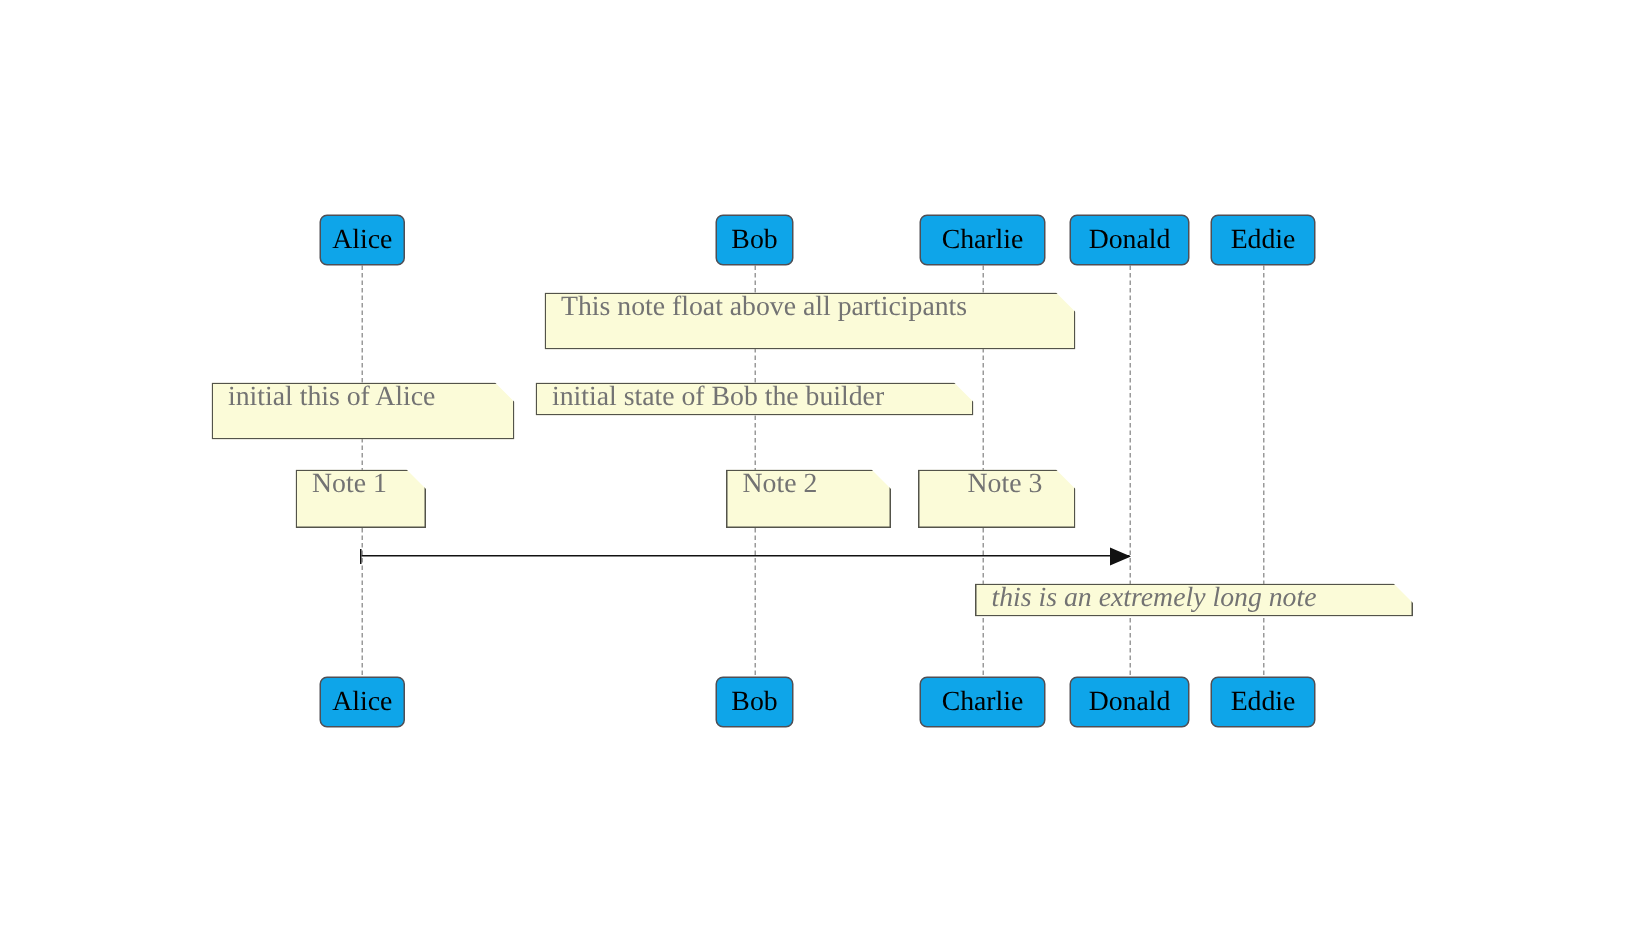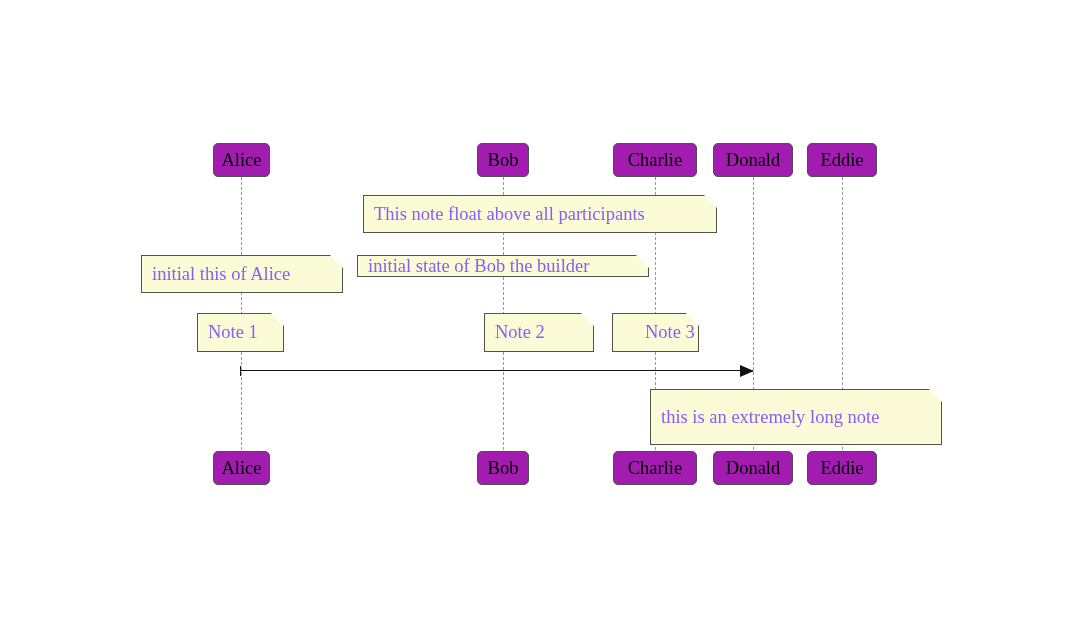--- a/index.html
+++ b/index.html
@@ -21,46 +21,45 @@
     position: absolute;
     width: 0;
     border-left: 1.4px dashed #9a9a9a;
     z-index: 1;
   }
 
   
   .participant {
     position: absolute;
     box-sizing: border-box;
-    background: #a21caf;
+    background: #0ea5e9;
     border: 1.6px solid #4f4f55;
     border-radius: 5px;
     color: #000000;
     font-size: 18.5px;
     line-height: 1;
     display: flex;
     align-items: center;
     justify-content: center;
     z-index: 4;
     white-space: nowrap;
     padding: 0 9px;
     font-family: Liberation Serif, serif;
   }
 
   
   .note {
     position: absolute;
     box-sizing: border-box;
     background: #fbfbd8;
     border: 1.4px solid #53534a;
-    color: #8b5cf6;
+    color: #737373;
     font-size: 18.5px;
     line-height: 1;
     display: flex;
-    align-items: center;
     z-index: 5;
     white-space: nowrap;
     padding: 0 10px;
     --fold: 13px;
     clip-path: polygon(
       0 0,
       calc(100% - var(--fold)) 0,
       100% var(--fold),
       100% 100%,
       0 100%
@@ -176,25 +175,25 @@
         <span class="fold-line"></span>
       </div>
       <div class="note" style="left: 197px; top: 313px; width: 87px; height: 39px;">
         <span class="note-text">Note 1</span>
         <span class="fold-line"></span>
       </div>
       <div class="note" style="left: 484px; top: 313px; width: 110px; height: 39px;">
         <span class="note-text">Note 2</span>
         <span class="fold-line"></span>
       </div>
-      <div class="note" style="left: 612px; top: 313px; width: 87px; height: 39px; padding-left: 32px;">
+      <div class="note" style="left: 612px; top: 313px; width: 105px; height: 39px; padding-left: 32px;">
         <span class="note-text">Note 3</span>
         <span class="fold-line"></span>
       </div>
-      <div class="note" style="left: 650px; top: 389px; width: 292px; height: 56px;">
+      <div class="note" style="left: 650px; top: 389px; width: 292px; height: 22px; font-style: italic;">
         <span class="note-text">this is an extremely long note</span>
         <span class="fold-line"></span>
       </div>
     </div>
   <div id="messages-layer">
       <div class="message" style="left: 241px; top: 370px; width: 512px;">
         <span class="tail"></span>
         <span class="head"></span>
       </div>
     </div>

